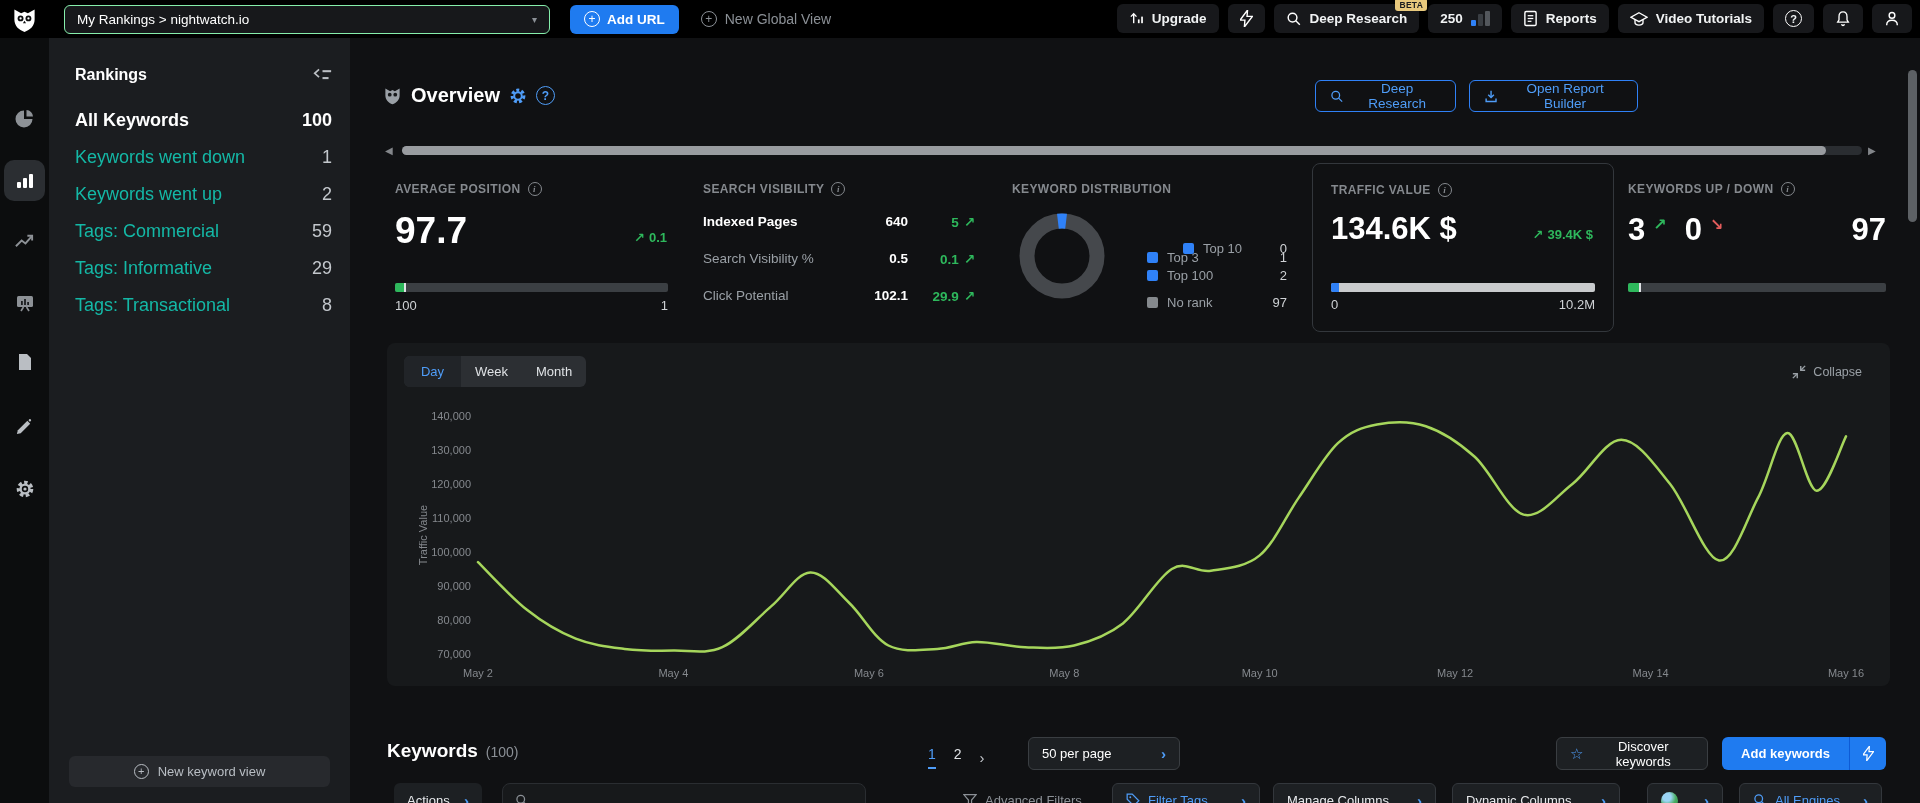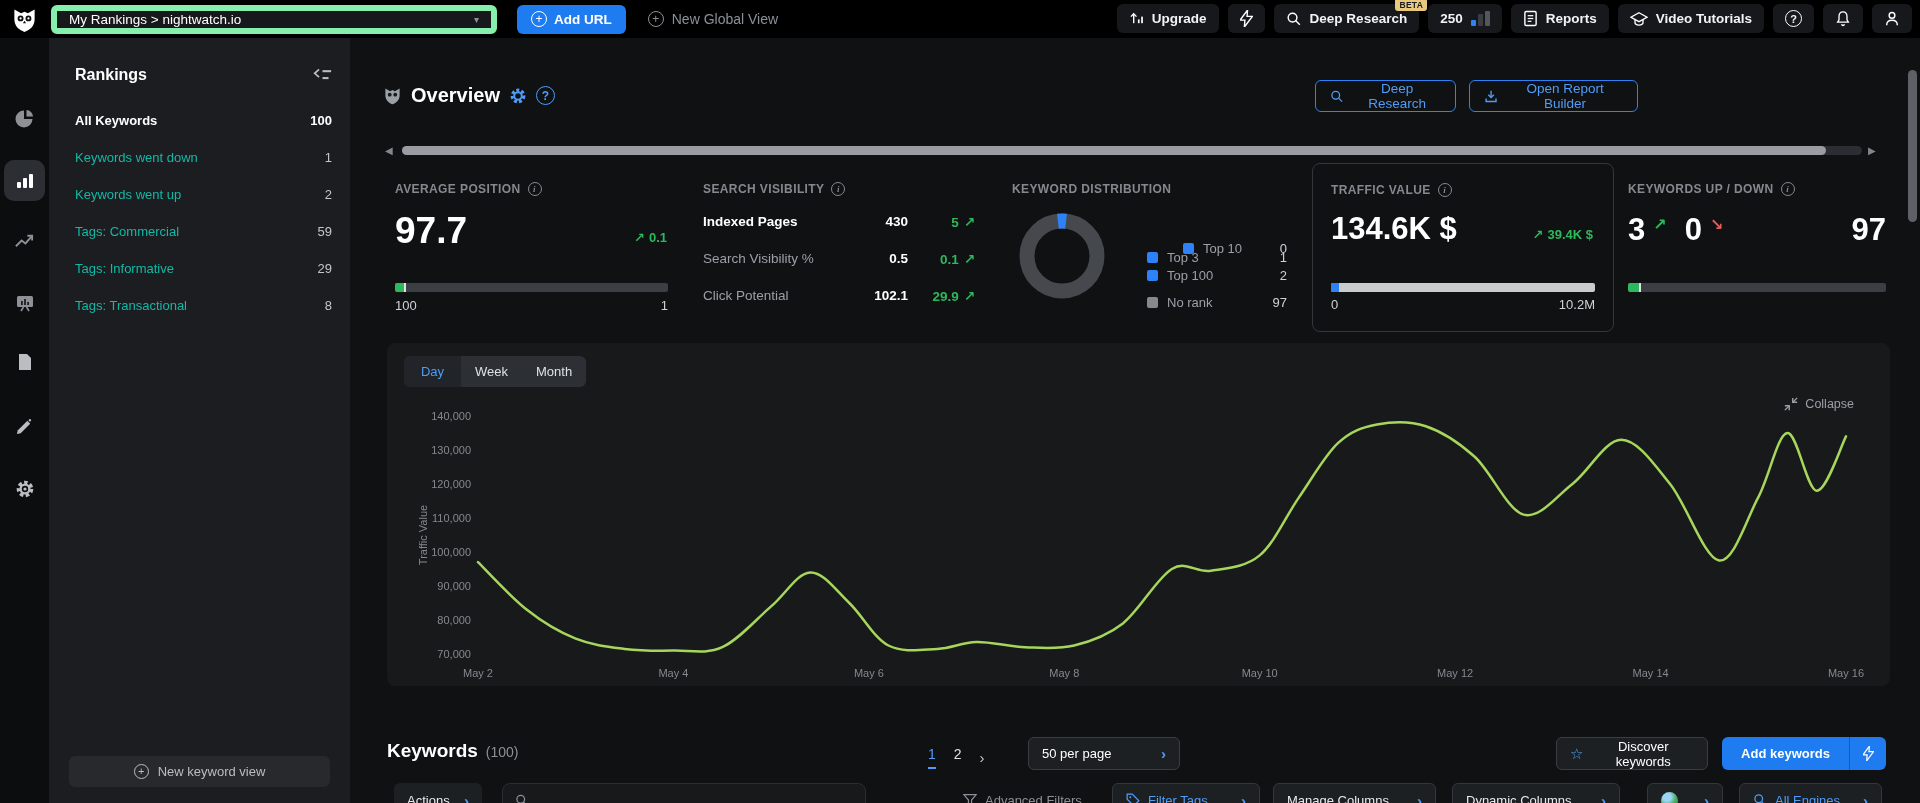--- a/index.html
+++ b/index.html
@@ -3,21 +3,21 @@
 <meta charset="utf-8">
 <style>
   * { margin:0; padding:0; box-sizing:border-box; }
   html,body { background:#000; }
   body { font-family:"Liberation Sans","DejaVu Sans",sans-serif; }
   #app { position:relative; width:1920px; height:803px; background:#101113; overflow:hidden; color:#e8eaed; }
 
   
   #topbar { position:absolute; left:0; top:0; width:1920px; height:38px; background:#000; display:flex; align-items:center; z-index:10; }
   .logo { width:49px; display:flex; justify-content:center; align-items:center; }
-  .proj-select { width:446px; height:29px; margin-left:2px; background:#17181b; border:6px solid #86efac; border-radius:6px; display:flex; align-items:center; justify-content:space-between; padding:0 12px; font-size:13.5px; color:#fff; cursor:pointer; }
+  .proj-select { width:486px; height:29px; margin-left:15px; background:#17181b; border:1px solid #86efac; border-radius:6px; display:flex; align-items:center; justify-content:space-between; padding:0 12px; font-size:13.5px; color:#fff; cursor:pointer; }
   .proj-select .caret { color:#8b9096; font-size:10px; }
   .btn-blue { height:29px; margin-left:20px; background:#1f7bf0; border:none; border-radius:6px; color:#fff; font-size:13.5px; font-weight:700; display:flex; align-items:center; gap:7px; padding:0 14px; cursor:pointer; font-family:inherit; }
   .ghost-item { margin-left:22px; display:flex; align-items:center; gap:8px; color:#8b9096; font-size:14px; cursor:pointer; }
   .plus-circ { display:inline-flex; width:16px; height:16px; border:1.5px solid currentColor; border-radius:50%; align-items:center; justify-content:center; font-size:12px; line-height:1; font-weight:400; }
   #topbar-right { position:absolute; right:8px; top:4px; display:flex; align-items:center; gap:9px; }
   .tb { position:relative; height:29px; background:#17181b; border:none; border-radius:6px; color:#f1f3f4; font-size:13.5px; font-weight:600; display:flex; align-items:center; gap:8px; padding:0 12px; cursor:pointer; font-family:inherit; }
   .tb svg { display:block; }
   .beta { position:absolute; top:-6px; right:-8px; background:#e8c97d; color:#1a1c1f; font-size:8.5px; font-weight:700; padding:1.5px 4px; border-radius:3px; letter-spacing:.3px; }
   .credit-bars { display:flex; align-items:flex-end; gap:2px; height:15px; }
   .credit-bars i { display:block; width:5px; border-radius:1px; }
@@ -25,21 +25,21 @@
   
   #rail { position:absolute; left:0; top:38px; width:49px; height:765px; background:#0c0d0e; z-index:5; }
   .rail-ic { position:absolute; left:4px; width:41px; height:41px; display:flex; align-items:center; justify-content:center; border-radius:10px; cursor:pointer; }
   .rail-ic.active { background:#2b2e32; }
 
   
   #sidebar { position:absolute; left:49px; top:38px; width:301px; height:765px; background:#1b1d20; z-index:4; }
   .sb-head { display:flex; justify-content:space-between; align-items:center; padding:28px 18px 0 26px; }
   .sb-title { font-size:16px; font-weight:700; color:#fff; }
   #sb-items { margin-top:18px; }
-  .sb-row { height:37px; display:flex; align-items:center; justify-content:space-between; padding:0 18px 0 26px; font-size:13px; cursor:pointer; }
+  .sb-row { height:37px; display:flex; align-items:center; justify-content:space-between; padding:0 18px 0 26px; font-size:18px; cursor:pointer; }
   .sb-row .lbl { color:#14b8a6; }
   .sb-row .cnt { color:#c3c7cc; }
   .sb-row.active .lbl, .sb-row.active .cnt { color:#fff; font-weight:700; }
   #new-kv { position:absolute; left:20px; right:20px; bottom:16px; height:31px; background:#27292d; border:none; border-radius:6px; color:#b9bec4; font-size:13px; display:flex; align-items:center; justify-content:center; gap:9px; cursor:pointer; font-family:inherit; }
 
   
   #ov-title { position:absolute; left:383px; top:84px; display:flex; align-items:center; gap:9px; }
   #ov-title .t { font-size:20px; font-weight:700; color:#fff; }
   .blue-round { width:19px; height:19px; border:1.5px solid #4f9df8; border-radius:50%; color:#4f9df8; font-size:12px; font-weight:700; display:inline-flex; align-items:center; justify-content:center; cursor:pointer; }
   .btn-outline { position:absolute; top:80px; height:32px; background:transparent; border:1px solid #2f81f7; border-radius:6px; color:#4f9df8; font-size:13.5px; display:flex; align-items:center; gap:9px; padding:0 14px; cursor:pointer; font-family:inherit; }
@@ -70,21 +70,21 @@
   .legend-row .sq { width:11px; height:11px; border-radius:2px; margin-right:9px; flex:0 0 auto; }
   .legend-row .ll { color:#9aa0a6; }
   .legend-row .lv { margin-left:auto; color:#cfd2d5; }
   #tv-box { position:absolute; left:1312px; top:163px; width:302px; height:169px; border:1px solid #33373c; border-radius:8px; }
 
   
   #chart-panel { position:absolute; left:387px; top:343px; width:1503px; height:343px; background:#17191b; border-radius:8px; }
   #tabs { position:absolute; left:17px; top:13px; display:flex; background:#2c2f33; border-radius:6px; overflow:hidden; }
   .tab { min-width:57px; height:31px; display:flex; align-items:center; justify-content:center; font-size:13px; color:#dfe2e5; padding:0 14px; cursor:pointer; }
   .tab.active { background:#212428; color:#4f9df8; }
-  #collapse-btn { position:absolute; right:36px; top:22px; display:flex; align-items:flex-end; gap:7px; color:#9aa0a6; font-size:12.5px; cursor:pointer;margin-top:32px; }
+  #collapse-btn { position:absolute; right:28px; top:22px; display:flex; align-items:flex-end; gap:7px; color:#9aa0a6; font-size:12.5px; cursor:pointer; }
   #chart-svg { position:absolute; inset:0; }
 
   
   #kw-title { position:absolute; left:387px; top:740px; display:flex; align-items:baseline; gap:8px; }
   #kw-title .t { font-size:19px; font-weight:700; color:#fff; }
   #kw-title .c { font-size:14px; color:#8b9096; }
   #pagination { position:absolute; left:928px; top:746px; display:flex; align-items:center; gap:18px; font-size:14px; }
   .page { color:#dfe2e5; cursor:pointer; padding-bottom:5px; border-bottom:2px solid transparent; }
   .page.active { color:#4f9df8; border-bottom-color:#4f9df8; }
   .pg-next { color:#c3c7cc; font-size:15px; cursor:pointer; }
@@ -343,21 +343,21 @@
   </section>
 
   <section class="stat" style="left:703px;width:302px;">
     <div class="stat-label">
         <span>SEARCH VISIBILITY</span>
         <span class="info">i</span>
       </div>
     <div id="sv-rows">
         <div class="sv-row b" style="top: 44px;">
           <span class="l">Indexed Pages</span>
-          <span class="v">430</span>
+          <span class="v">640</span>
           <span class="c"><span class="n">5</span><span class="ar">↗</span></span>
         </div>
         <div class="sv-row" style="top: 81px;">
           <span class="l">Search Visibility %</span>
           <span class="v">0.5</span>
           <span class="c"><span class="n">0.1</span><span class="ar">↗</span></span>
         </div>
         <div class="sv-row" style="top: 118px;">
           <span class="l">Click Potential</span>
           <span class="v">102.1</span>

